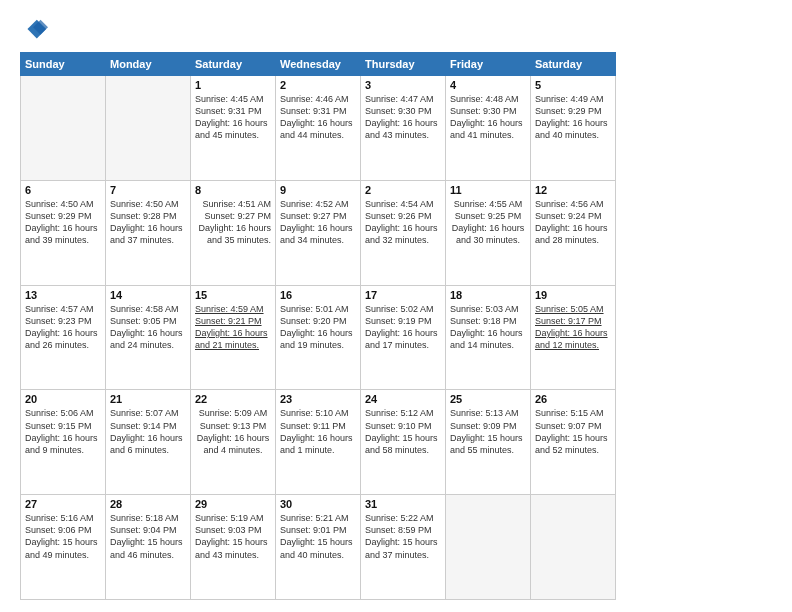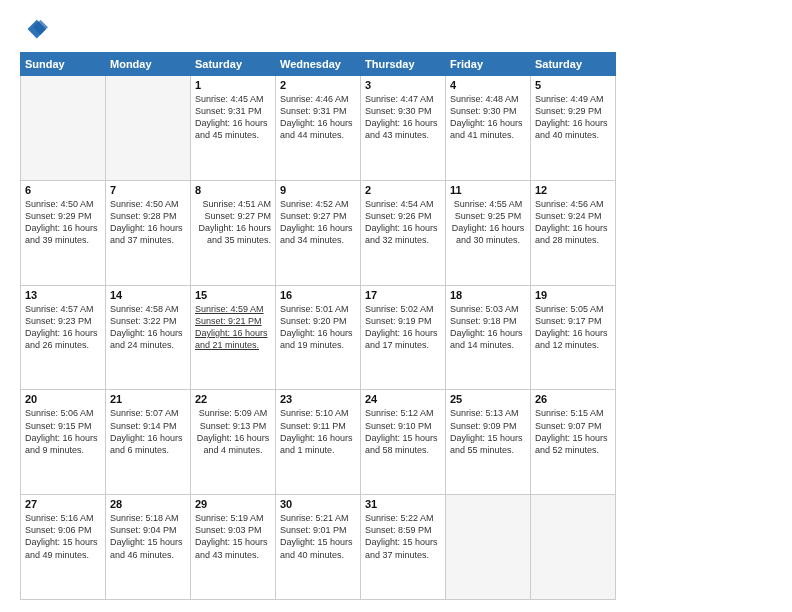--- a/index.html
+++ b/index.html
@@ -231,21 +231,21 @@
           <td>
             <span class="day-num">13</span>
             <div class="day-info" style="white-space: pre-line;">Sunrise: 4:57 AM
 Sunset: 9:23 PM
 Daylight: 16 hours
 and 26 minutes.</div>
           </td>
           <td>
             <span class="day-num">14</span>
             <div class="day-info" style="white-space: pre-line;">Sunrise: 4:58 AM
-Sunset: 3:22 PM
+Sunset: 9:05 PM
 Daylight: 16 hours
 and 24 minutes.</div>
           </td>
           <td>
             <span class="day-num">15</span>
             <div class="day-info" style="white-space: pre-line; text-decoration: underline;">Sunrise: 4:59 AM
 Sunset: 9:21 PM
 Daylight: 16 hours
 and 21 minutes.</div>
           </td>
@@ -265,21 +265,21 @@
           </td>
           <td>
             <span class="day-num">18</span>
             <div class="day-info" style="white-space: pre-line;">Sunrise: 5:03 AM
 Sunset: 9:18 PM
 Daylight: 16 hours
 and 14 minutes.</div>
           </td>
           <td>
             <span class="day-num">19</span>
-            <div class="day-info" style="white-space: pre-line;">Sunrise: 5:05 AM
+            <div class="day-info" style="white-space: pre-line; text-decoration: underline;">Sunrise: 5:05 AM
 Sunset: 9:17 PM
 Daylight: 16 hours
 and 12 minutes.</div>
           </td>
         </tr>
         <tr class="week-row">
           <td>
             <span class="day-num">20</span>
             <div class="day-info" style="white-space: pre-line;">Sunrise: 5:06 AM
 Sunset: 9:15 PM

